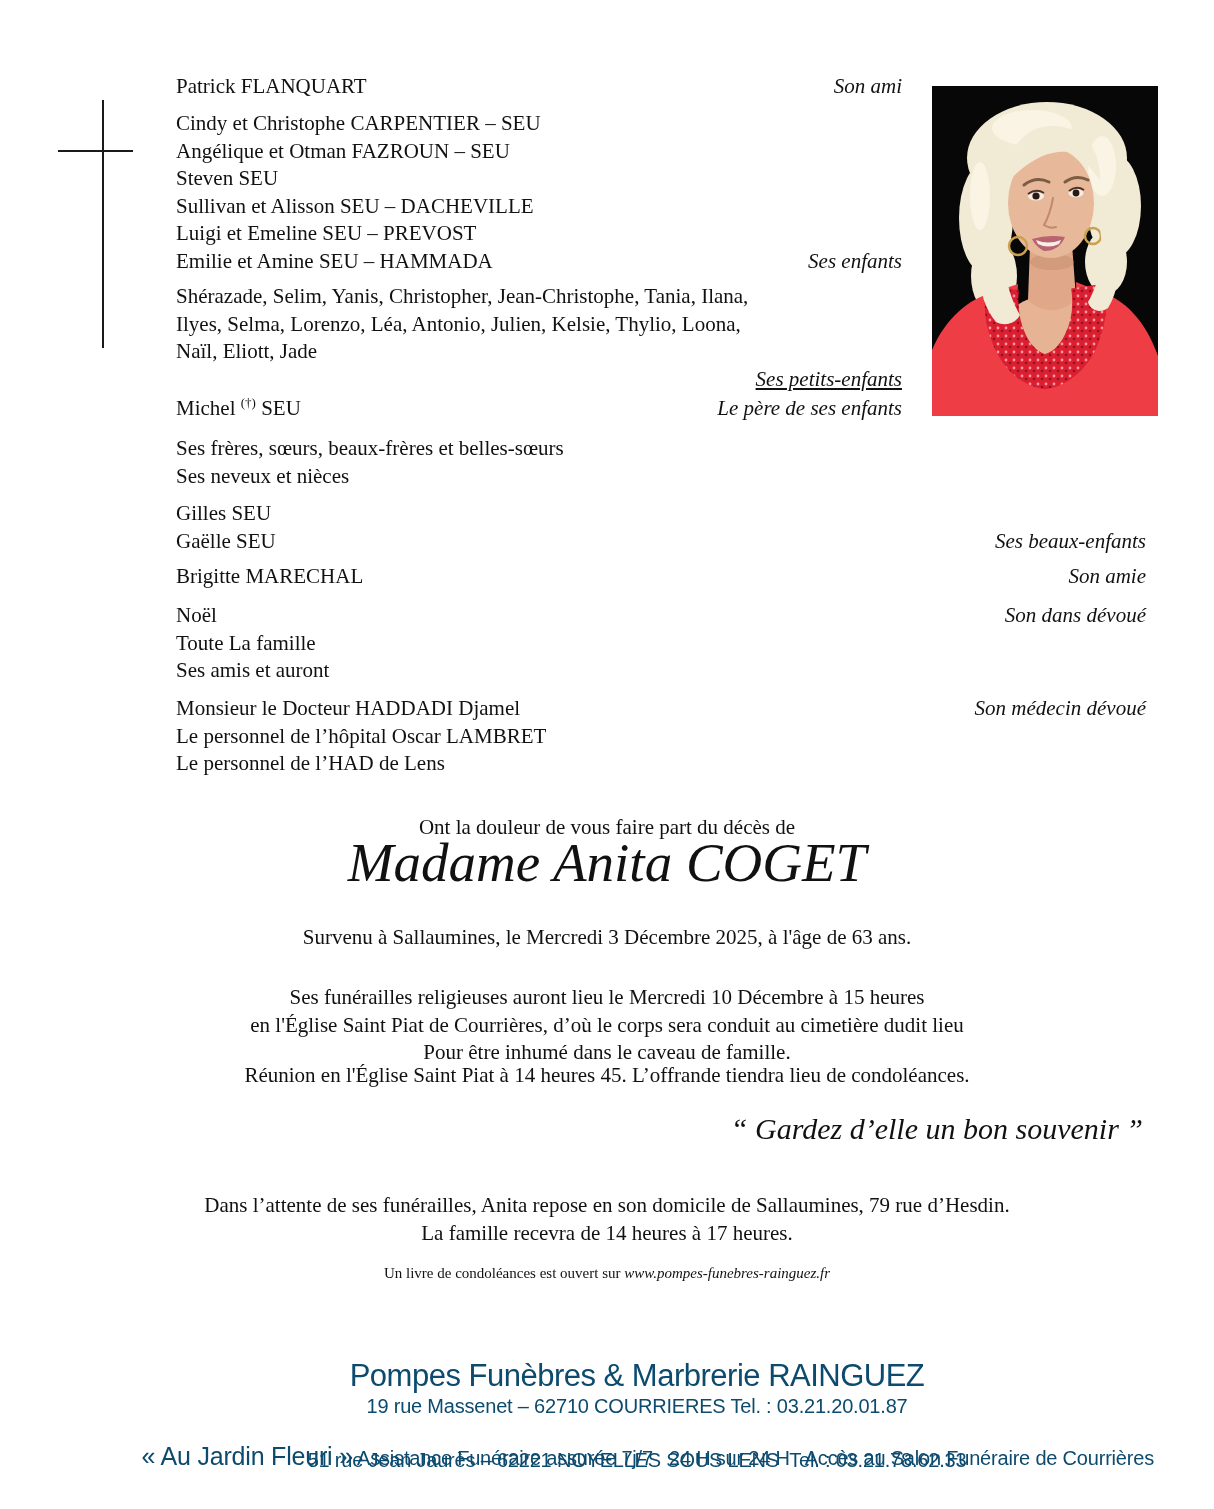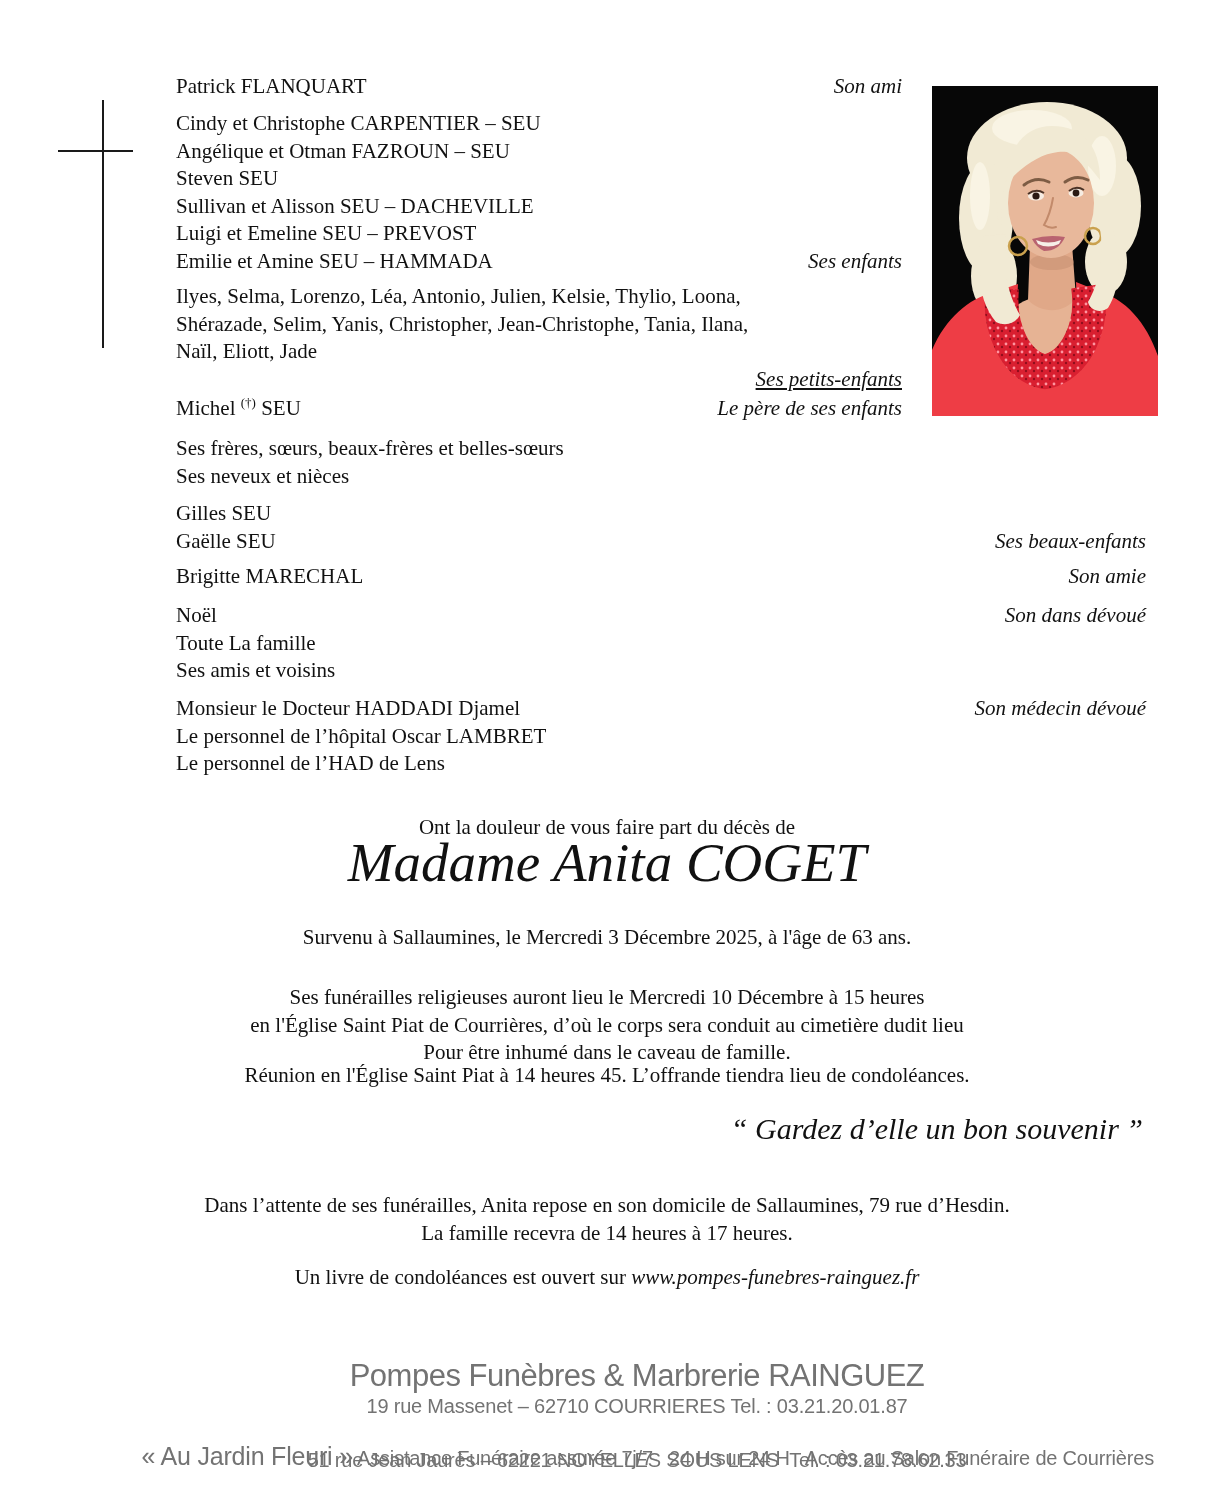--- a/index.html
+++ b/index.html
@@ -31,29 +31,29 @@
   .own-line{text-align:right;margin-right:244px;font-style:italic;text-decoration:underline;}
   sup.dg{font-size:13px;line-height:0;vertical-align:super;}
   
   .centerblock{position:absolute;left:12px;width:1190px;text-align:center;}
   .intro{top:795px;font-size:21px;margin-top:20px;}
   .deceased{top:832px;font-size:55px;font-style:italic;line-height:62px;}
   .death{top:925px;font-size:21px;}
   .funeral{top:970px;font-size:21px;line-height:27.5px;margin-top:14px;}
   .meeting{top:1063px;font-size:21px;}
   .repose{top:1192px;font-size:21px;line-height:27.5px;}
-  .book{top:1265px;font-size:21px;}
+  .book{top:1265px;font-size:15px;}
   .book .url{font-style:italic;}
   .quote{
     position:absolute;top:1112px;right:71px;
     font-size:30px;font-style:italic;white-space:nowrap;
   }
   
   .footer{position:absolute;left:60px;width:1154px;text-align:center;
-          font-family:"Liberation Sans", sans-serif;color:#737373;}
+          font-family:"Liberation Sans", sans-serif;color:#0c4a6e;}
   .f-company{top:1358px;font-size:31px;letter-spacing:-0.5px;}
   .f-line{font-size:20px;letter-spacing:-0.2px;white-space:pre;}
   .f-addr1{top:1395px;}
   .f-serv{top:1419px;}
   .f-brand{font-size:25px;}
   .f-addr2{top:1449px;}
 </style>
 </head>
 <body>
 
@@ -144,22 +144,22 @@
           <span style="display:block">Steven SEU</span>
           <span style="display:block">Sullivan et Alisson SEU – DACHEVILLE</span>
           <span style="display:block">Luigi et Emeline SEU – PREVOST</span>
           <span style="display:block">Emilie et Amine SEU – HAMMADA</span>
         </span>
         <span class="rel zone-a">Ses enfants</span>
       </div>
     </div>
 
     <div class="grp" style="top:283px">
+      <span style="display:block">Shérazade, Selim, Yanis, Christopher, Jean-Christophe, Tania, Ilana,</span>
       <span style="display:block">Ilyes, Selma, Lorenzo, Léa, Antonio, Julien, Kelsie, Thylio, Loona,</span>
-      <span style="display:block">Shérazade, Selim, Yanis, Christopher, Jean-Christophe, Tania, Ilana,</span>
       <span style="display:block">Naïl, Eliott, Jade</span>
       <div class="own-line">Ses petits-enfants</div>
     </div>
 
     <div class="grp" style="top:395px">
       <div class="row end">
         <span><span>Michel </span><sup class="dg">(†)</sup><span> SEU</span></span>
         <span class="rel zone-a">Le père de ses enfants</span>
       </div>
     </div>
@@ -184,21 +184,21 @@
         <span>Brigitte MARECHAL</span>
         <span class="rel">Son amie</span>
       </div>
     </div>
 
     <div class="grp" style="top:602px">
       <div class="row start">
         <span>
           <span style="display:block">Noël</span>
           <span style="display:block">Toute La famille</span>
-          <span style="display:block">Ses amis et voisins</span>
+          <span style="display:block">Ses amis et auront</span>
         </span>
         <span class="rel">Son dans dévoué</span>
       </div>
     </div>
 
     <div class="grp" style="top:695px">
       <div class="row start">
         <span>
           <span style="display:block">Monsieur le Docteur HADDADI Djamel</span>
           <span style="display:block">Le personnel de l’hôpital Oscar LAMBRET</span>

